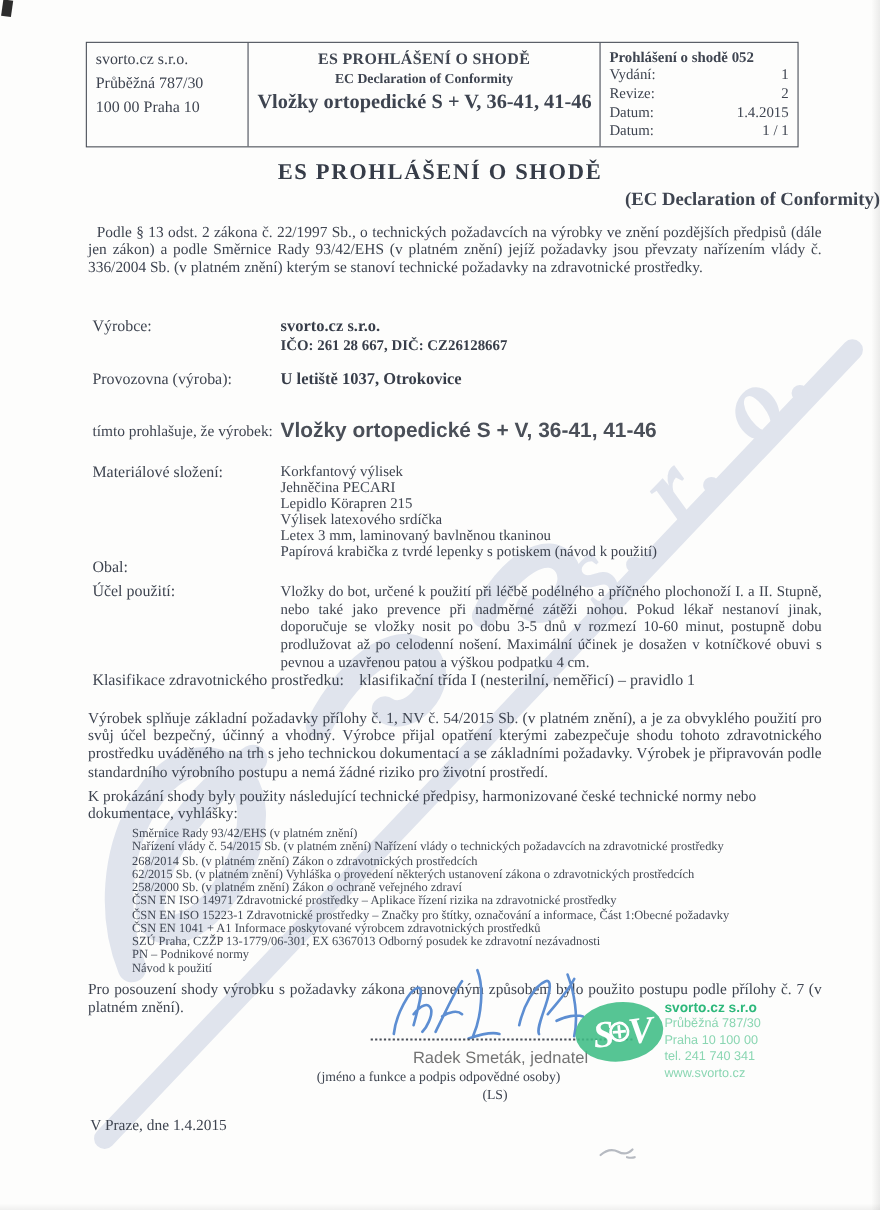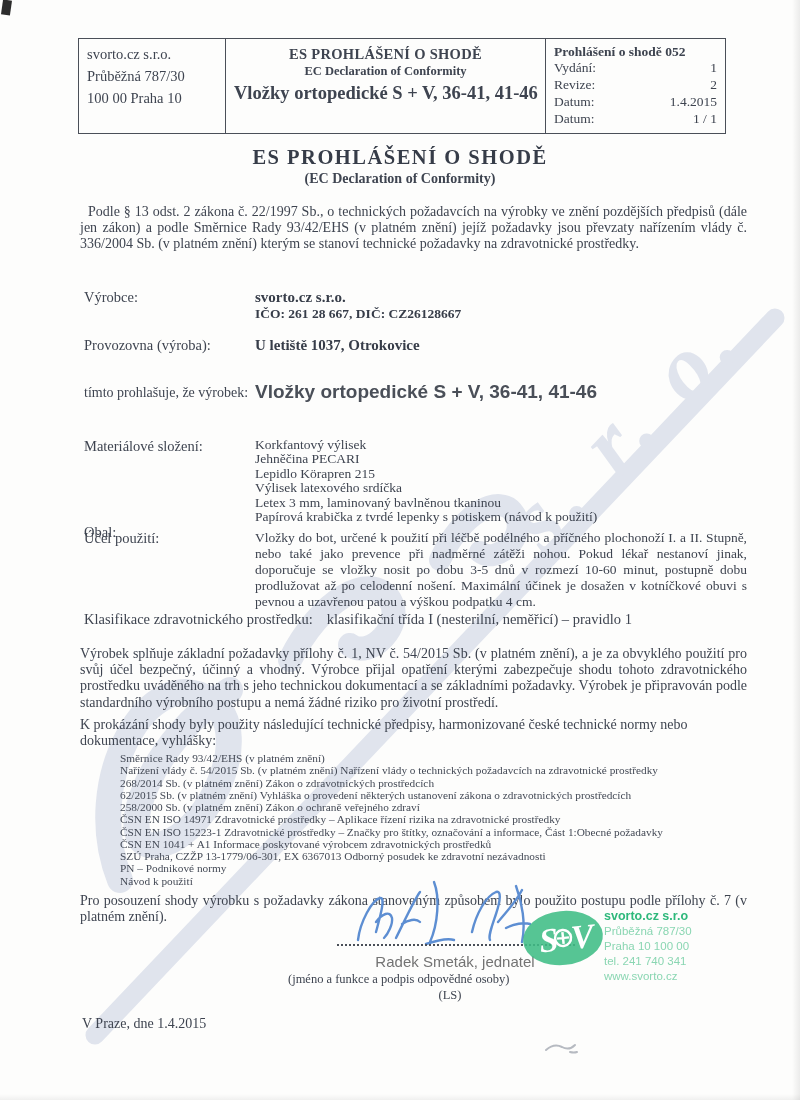--- a/index.html
+++ b/index.html
@@ -17,36 +17,36 @@
   .hdr-left{width:147px;font-size:14.5px;line-height:1.5;}
   .hdr-mid{width:320px;text-align:center;padding-top:7px;}
   .hdr-mid .l1{font-weight:bold;font-size:14.5px;letter-spacing:.3px;}
   .hdr-mid .l2{font-weight:bold;font-size:12.5px;margin-top:1px;}
   .hdr-mid .l3{font-weight:bold;font-size:18.5px;margin-top:4px;white-space:nowrap;}
   .hdr-right{width:179px;border-right:none;font-size:13.5px;}
   .hdr-right .doc-title{font-weight:bold;white-space:nowrap;}
   .doc-row{display:flex;justify-content:space-between;line-height:1.25;}
 
   .main-title{position:absolute;left:0;top:146px;width:100%;text-align:center;font-weight:bold;font-size:20.5px;letter-spacing:1.5px;color:#363c48;}
-  .main-sub{position:absolute;left:0;top:171px;width:100%;text-align:center;font-weight:bold;font-size:14px;}
+  .main-sub{position:absolute;left:0;top:171px;width:100%;text-align:right;font-weight:bold;font-size:17px;}
 
   .para{position:absolute;text-align:justify;font-size:14px;line-height:1.16;}
   .intro{left:80px;top:204px;width:667px;text-indent:8px;}
 
   .lblrow{position:absolute;left:84px;display:flex;}
   .lbl{width:171px;font-size:14.5px;flex-shrink:0;}
   .val-bold{font-weight:bold;font-size:15px;line-height:1.12;color:#373d49;}
   .vyrobce{top:289px;}
   .vyrobce .ico-line{font-size:13.5px;}
   .provozovna{top:337px;}
   .declares{top:381px;}
   .product-name{font-family:"Liberation Sans",sans-serif;font-weight:bold;font-size:19px;color:#4a4f58;white-space:nowrap;}
   .declares .lbl{font-size:14px;padding-top:4px;}
 
-  .materials-block{position:absolute;left:84px;top:438px;width:662px;}
+  .materials-block{position:absolute;left:84px;top:422px;width:662px;}
   .mat-label{position:absolute;left:0;top:0;font-size:14.5px;}
   .obal-label{position:absolute;left:0;top:86px;font-size:14.5px;}
   .mat-list{margin-left:171px;font-size:13.5px;line-height:1.065;}
   .mat-list div{white-space:nowrap;}
 
   .ucel{position:absolute;left:84px;top:530px;}
   .ucel .lbl{font-size:14.5px;}
   .ucel-text{width:492px;text-align:justify;font-size:13.5px;line-height:1.18;}
 
   .klasifikace{position:absolute;left:84px;top:611px;font-size:14.5px;white-space:nowrap;}

